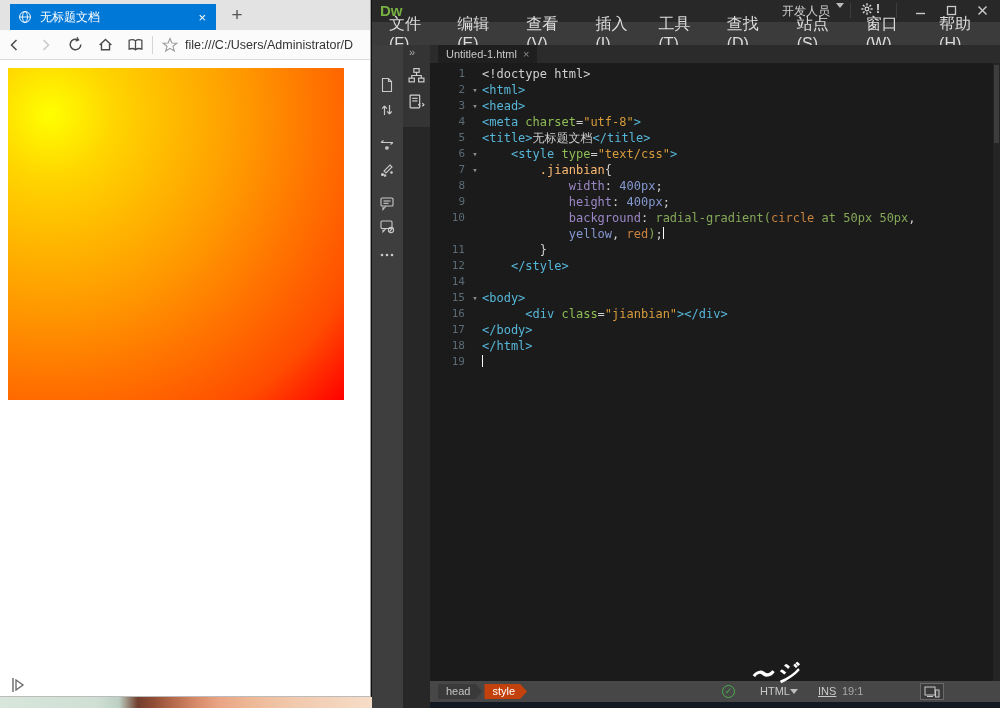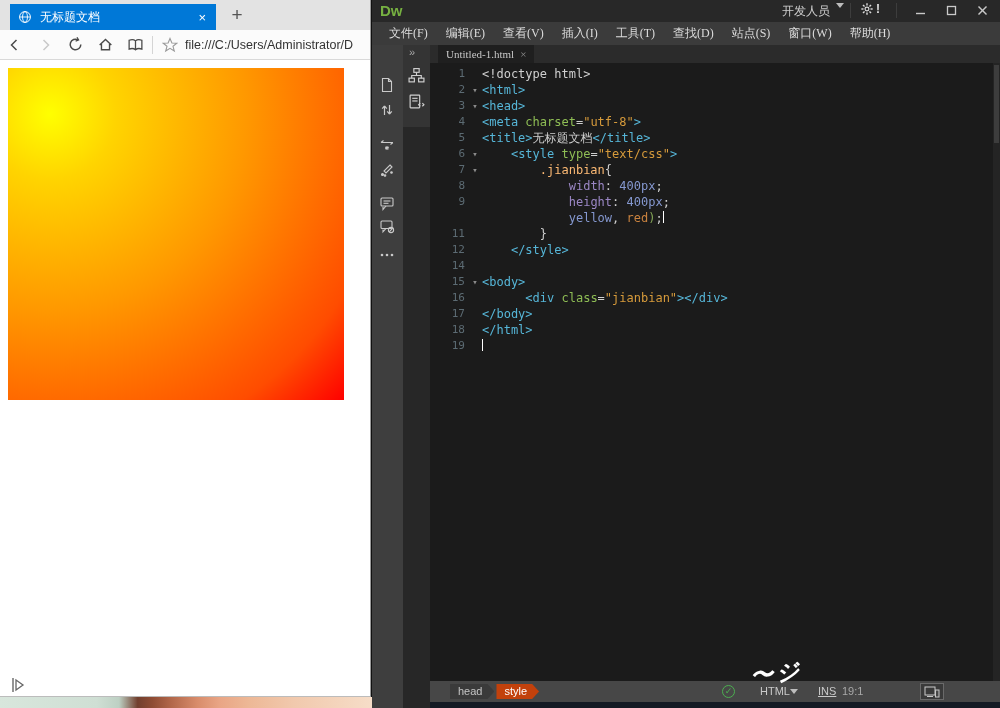--- a/index.html
+++ b/index.html
@@ -42,32 +42,32 @@
   .tri-down { width:0; height:0; border-left:4px solid transparent; border-right:4px solid transparent;
               border-top:5px solid #bdbdbd; }
   #dw-sync { position:absolute; left:488px; top:2px; display:flex; align-items:center; gap:2px; color:#e0e0e0; }
   #dw-sync .bang { font-size:12px; font-weight:bold; }
   .win-btn { position:absolute; top:0; width:29px; height:20px; display:flex; align-items:center; justify-content:center; }
   #dw-min { left:534px; } #dw-max { left:565px; } #dw-close { left:596px; }
   .tb-sep { position:absolute; top:3px; width:1px; height:15px; background:#3d3d3d; }
 
   #dw-menubar { position:absolute; left:0; top:22px; width:100%; height:23px; background:#3b3b3b;
                 display:flex; align-items:center; padding-left:8px; }
-  .menu-item { font-size:12px; color:#dcdcdc; padding:0 9px;font-family:Liberation Serif, serif; }
+  .menu-item { font-size:16px; color:#dcdcdc; padding:0 9px; }
 
   #dw-main { position:absolute; left:0; top:45px; width:100%; height:663px; }
   #dw-col1 { position:absolute; left:0; top:0; width:31px; height:100%; background:#3e3e3e; }
   .c1-icon { position:absolute; left:7px; }
   #dw-col2 { position:absolute; left:31px; top:0; width:27px; height:100%; background:#272727; }
   #dw-col2 .top { position:absolute; left:0; top:0; width:100%; height:82px; background:#343434; }
   #panel-expander { position:absolute; left:6px; top:1px; font-size:11px; color:#a8a8a8; letter-spacing:-1px; }
   .c2-icon { position:absolute; left:5px; }
 
   #dw-right { position:absolute; left:58px; top:0; width:570px; height:100%; }
-  #doc-tabbar { position:absolute; left:0; top:0; width:100%; height:18px; background:#2b2b2b;font-family:Liberation Serif, serif; }
+  #doc-tabbar { position:absolute; left:0; top:0; width:100%; height:18px; background:#2b2b2b; }
   #doc-tab { position:absolute; left:8px; top:0; height:18px; background:#1f1f1f; color:#c8c8c8;
              font-size:11px; display:flex; align-items:center; padding:0 8px; gap:6px; }
   #doc-tab .d-close { color:#8d8d8d; font-size:11px; }
 
   #code-area { position:absolute; left:0; top:18px; width:100%; height:618px; background:#1b1b1b;
                font-family:"DejaVu Sans Mono", monospace; font-size:12px; padding-top:3px; }
   .code-row { height:16px; line-height:16px; display:flex; }
   .ln { width:38px; text-align:right; color:#5c6b73; font-size:11px; padding-right:3px; flex:none; }
   .fold { width:14px; color:#8a8a8a; font-size:9px; text-align:center; flex:none; }
   .code { white-space:pre; flex:1; }
@@ -80,21 +80,21 @@
   .sg-num { color:#8598d0; }
   .sg-grn { color:#85a758; }
   .sg-org { color:#c9823f; }
   .cursor { display:inline-block; width:1px; height:12px; background:#fff; vertical-align:-1px; }
 
   #code-scrollbar { position:absolute; right:0; top:18px; width:7px; height:618px; background:#242424; }
   #code-scroll-thumb { position:absolute; left:1px; top:2px; width:5px; height:78px; background:#3d3d3d; }
 
   #status-bar { position:absolute; left:0; top:636px; width:100%; height:21px; background:#474747;
                 font-size:11px; color:#c9c9c9; }
-  #tag-path { position:absolute; left:20px; top:3px; display:flex; }
+  #tag-path { position:absolute; left:8px; top:3px; display:flex; }
   .tag-chip { height:15px; line-height:15px; padding:0 12px 0 8px; margin-right:2px; background:#3a3a3a;
               color:#c4c4c4; clip-path:polygon(0 0, calc(100% - 7px) 0, 100% 50%, calc(100% - 7px) 100%, 0 100%); }
   .tag-chip.active { background:#c2410c; color:#fff; }
   #check-circle { position:absolute; left:292px; top:4px; width:13px; height:13px; border-radius:50%;
                   border:1.5px solid #4caf50; color:#4caf50; font-size:9px; line-height:11px; text-align:center; }
   #doc-type { position:absolute; left:330px; top:4px; display:flex; align-items:center; gap:0; }
   #ins-mode { position:absolute; left:388px; top:4px; text-decoration:underline; }
   #cursor-pos { position:absolute; left:412px; top:4px; color:#a8a8a8; }
   #device-preview { position:absolute; left:490px; top:2px; width:24px; height:17px;
                     border:1px solid #6a6a6a; background:#3a3a3a; display:flex; align-items:center; justify-content:center; }
@@ -361,20 +361,25 @@
           </div>
           <div class="code-row">
             <span class="ln">8</span>
             <span class="fold"></span>
             <span class="code"><span class="sg-pl">            </span><span class="sg-prop">width</span><span class="sg-pl">: </span><span class="sg-num">400px</span><span class="sg-pl">;</span></span>
           </div>
           <div class="code-row">
             <span class="ln">9</span>
             <span class="fold"></span>
             <span class="code"><span class="sg-pl">            </span><span class="sg-prop">height</span><span class="sg-pl">: </span><span class="sg-num">400px</span><span class="sg-pl">;</span></span>
+          </div>
+          <div class="code-row">
+            <span class="ln">10</span>
+            <span class="fold"></span>
+            <span class="code"><span class="sg-pl">            </span><span class="sg-prop">background</span><span class="sg-pl">: </span><span class="sg-grn">radial-gradient(</span><span class="sg-org">circle</span><span class="sg-pl"> </span><span class="sg-grn">at</span><span class="sg-pl"> </span><span class="sg-grn">50px 50px</span><span class="sg-pl">,</span></span>
           </div>
           <div class="code-row">
             <span class="ln"></span>
             <span class="fold"></span>
             <span class="code"><span class="sg-pl">            </span><span class="sg-num">yellow</span><span class="sg-pl">, </span><span class="sg-org">red</span><span class="sg-grn">)</span><span class="sg-pl">;</span><span class="cursor"></span></span>
           </div>
           <div class="code-row">
             <span class="ln">11</span>
             <span class="fold"></span>
             <span class="code"><span class="sg-pl">        }</span></span>

